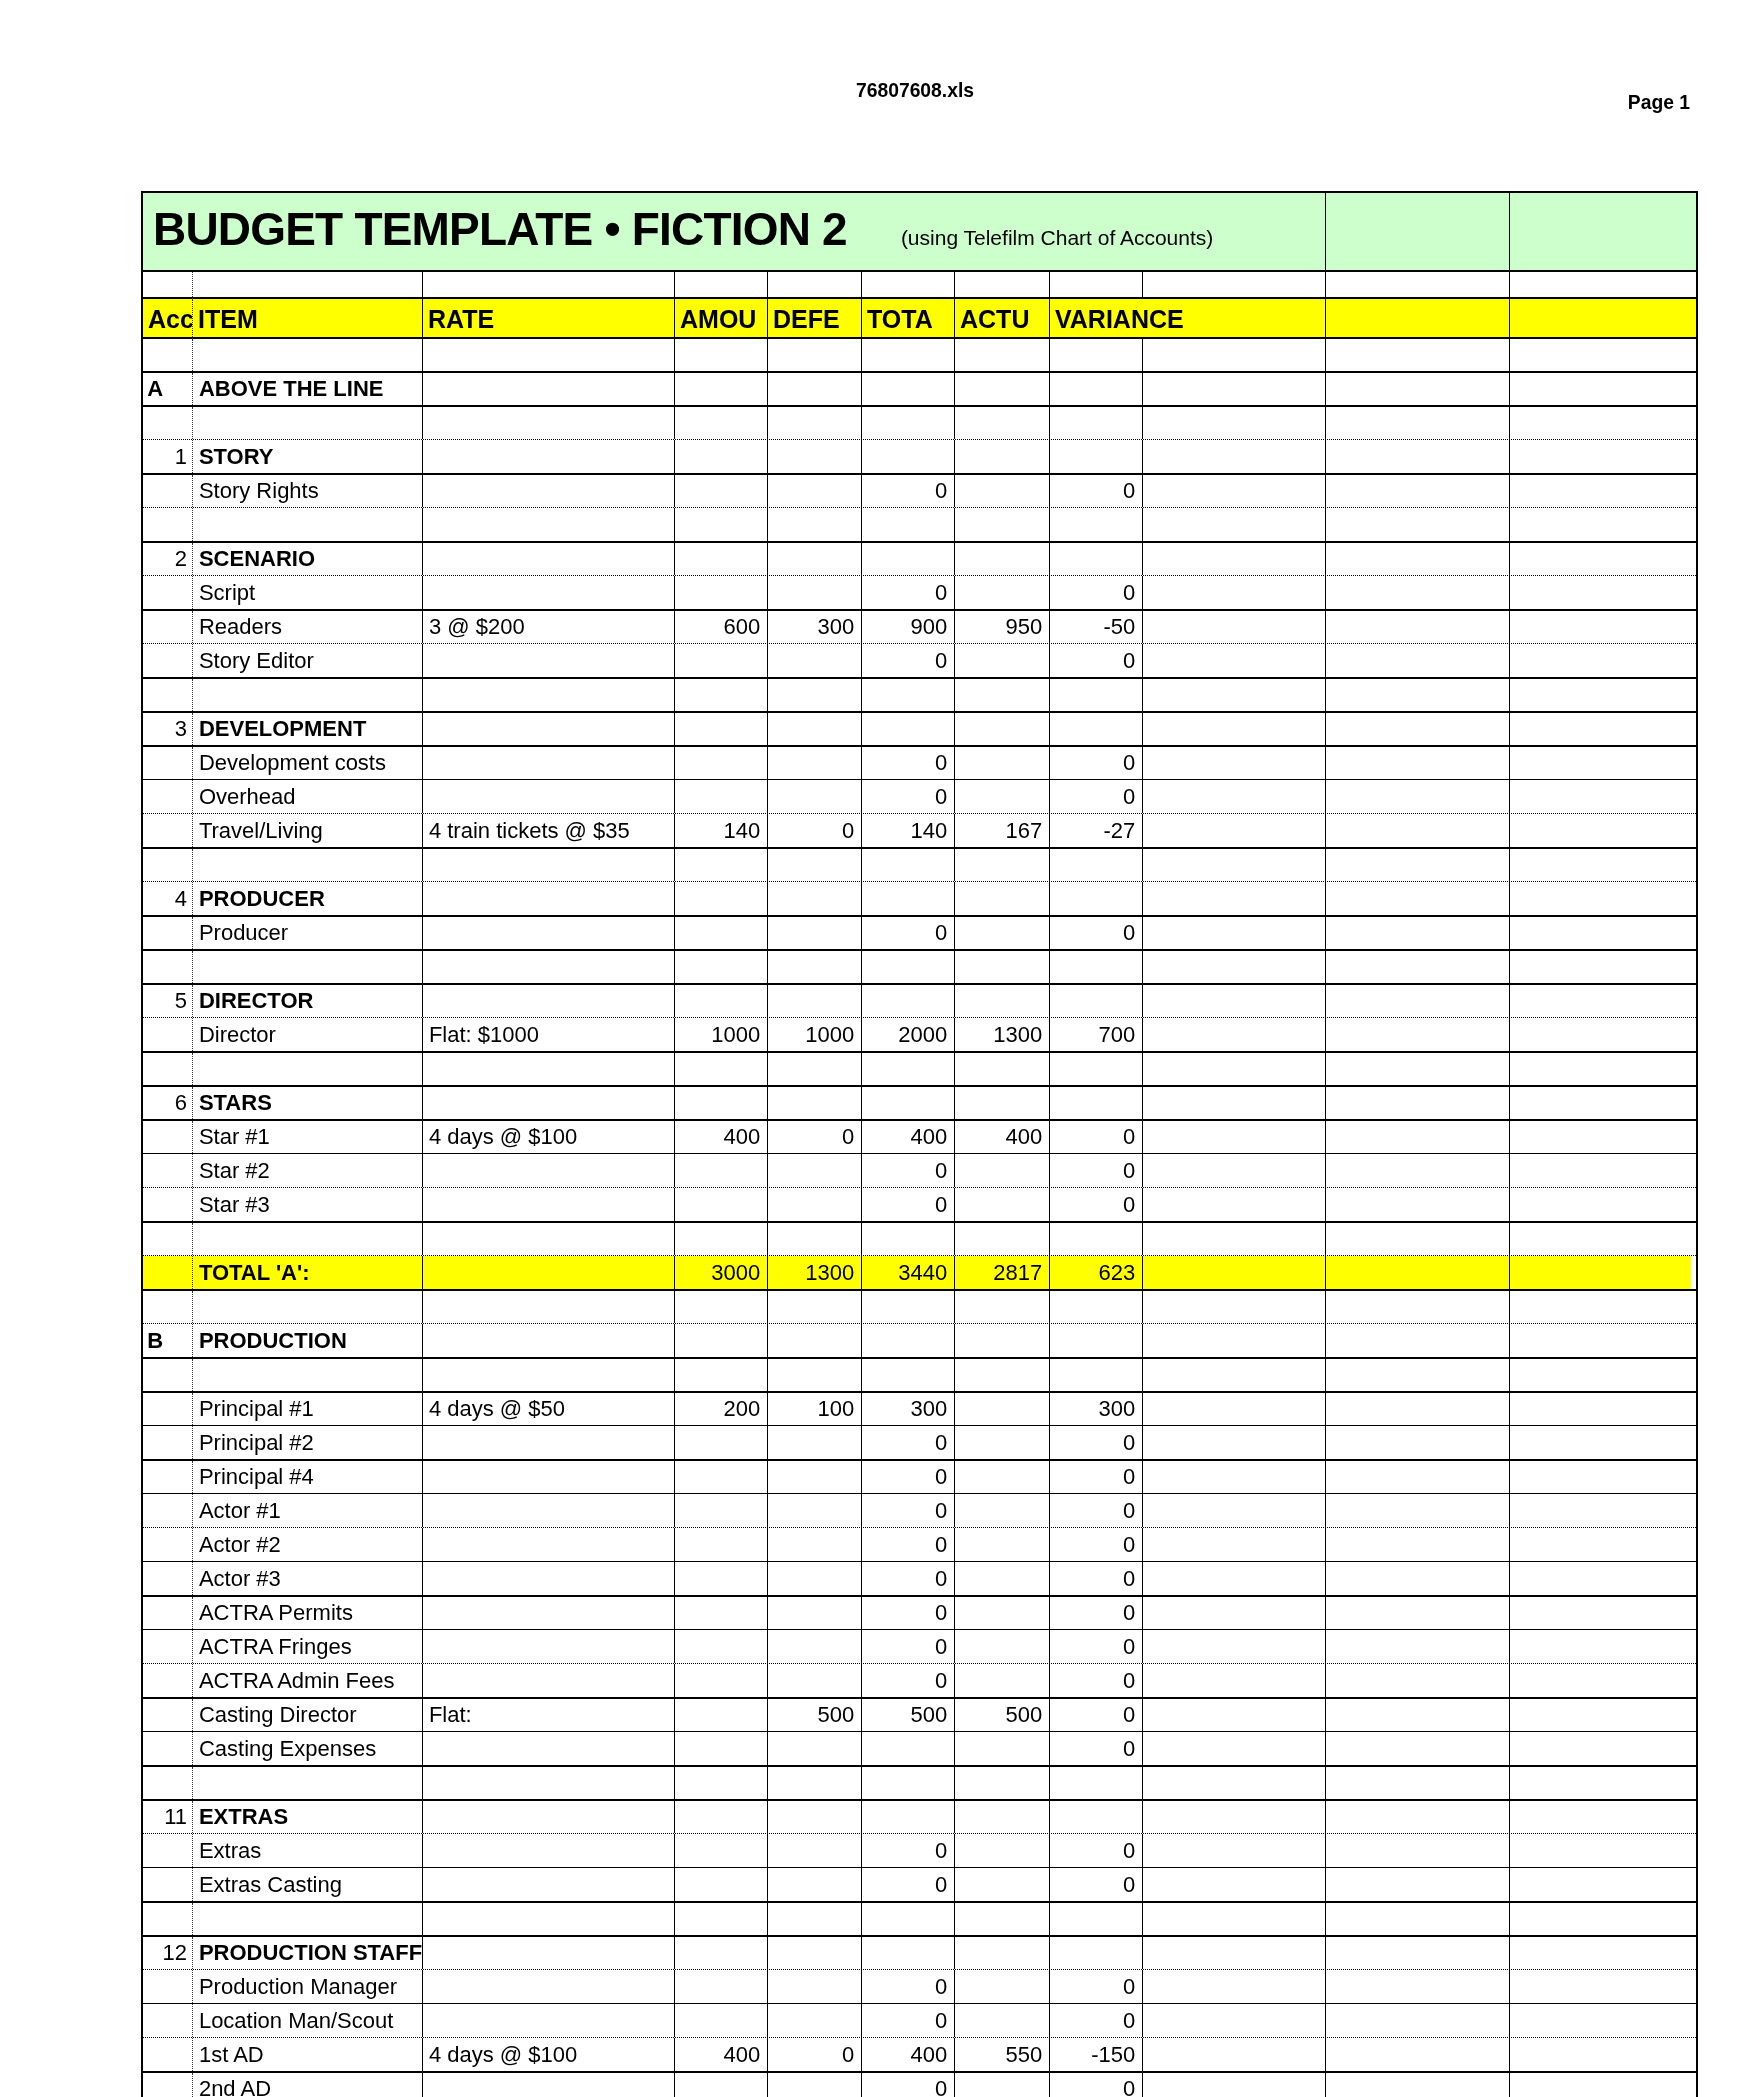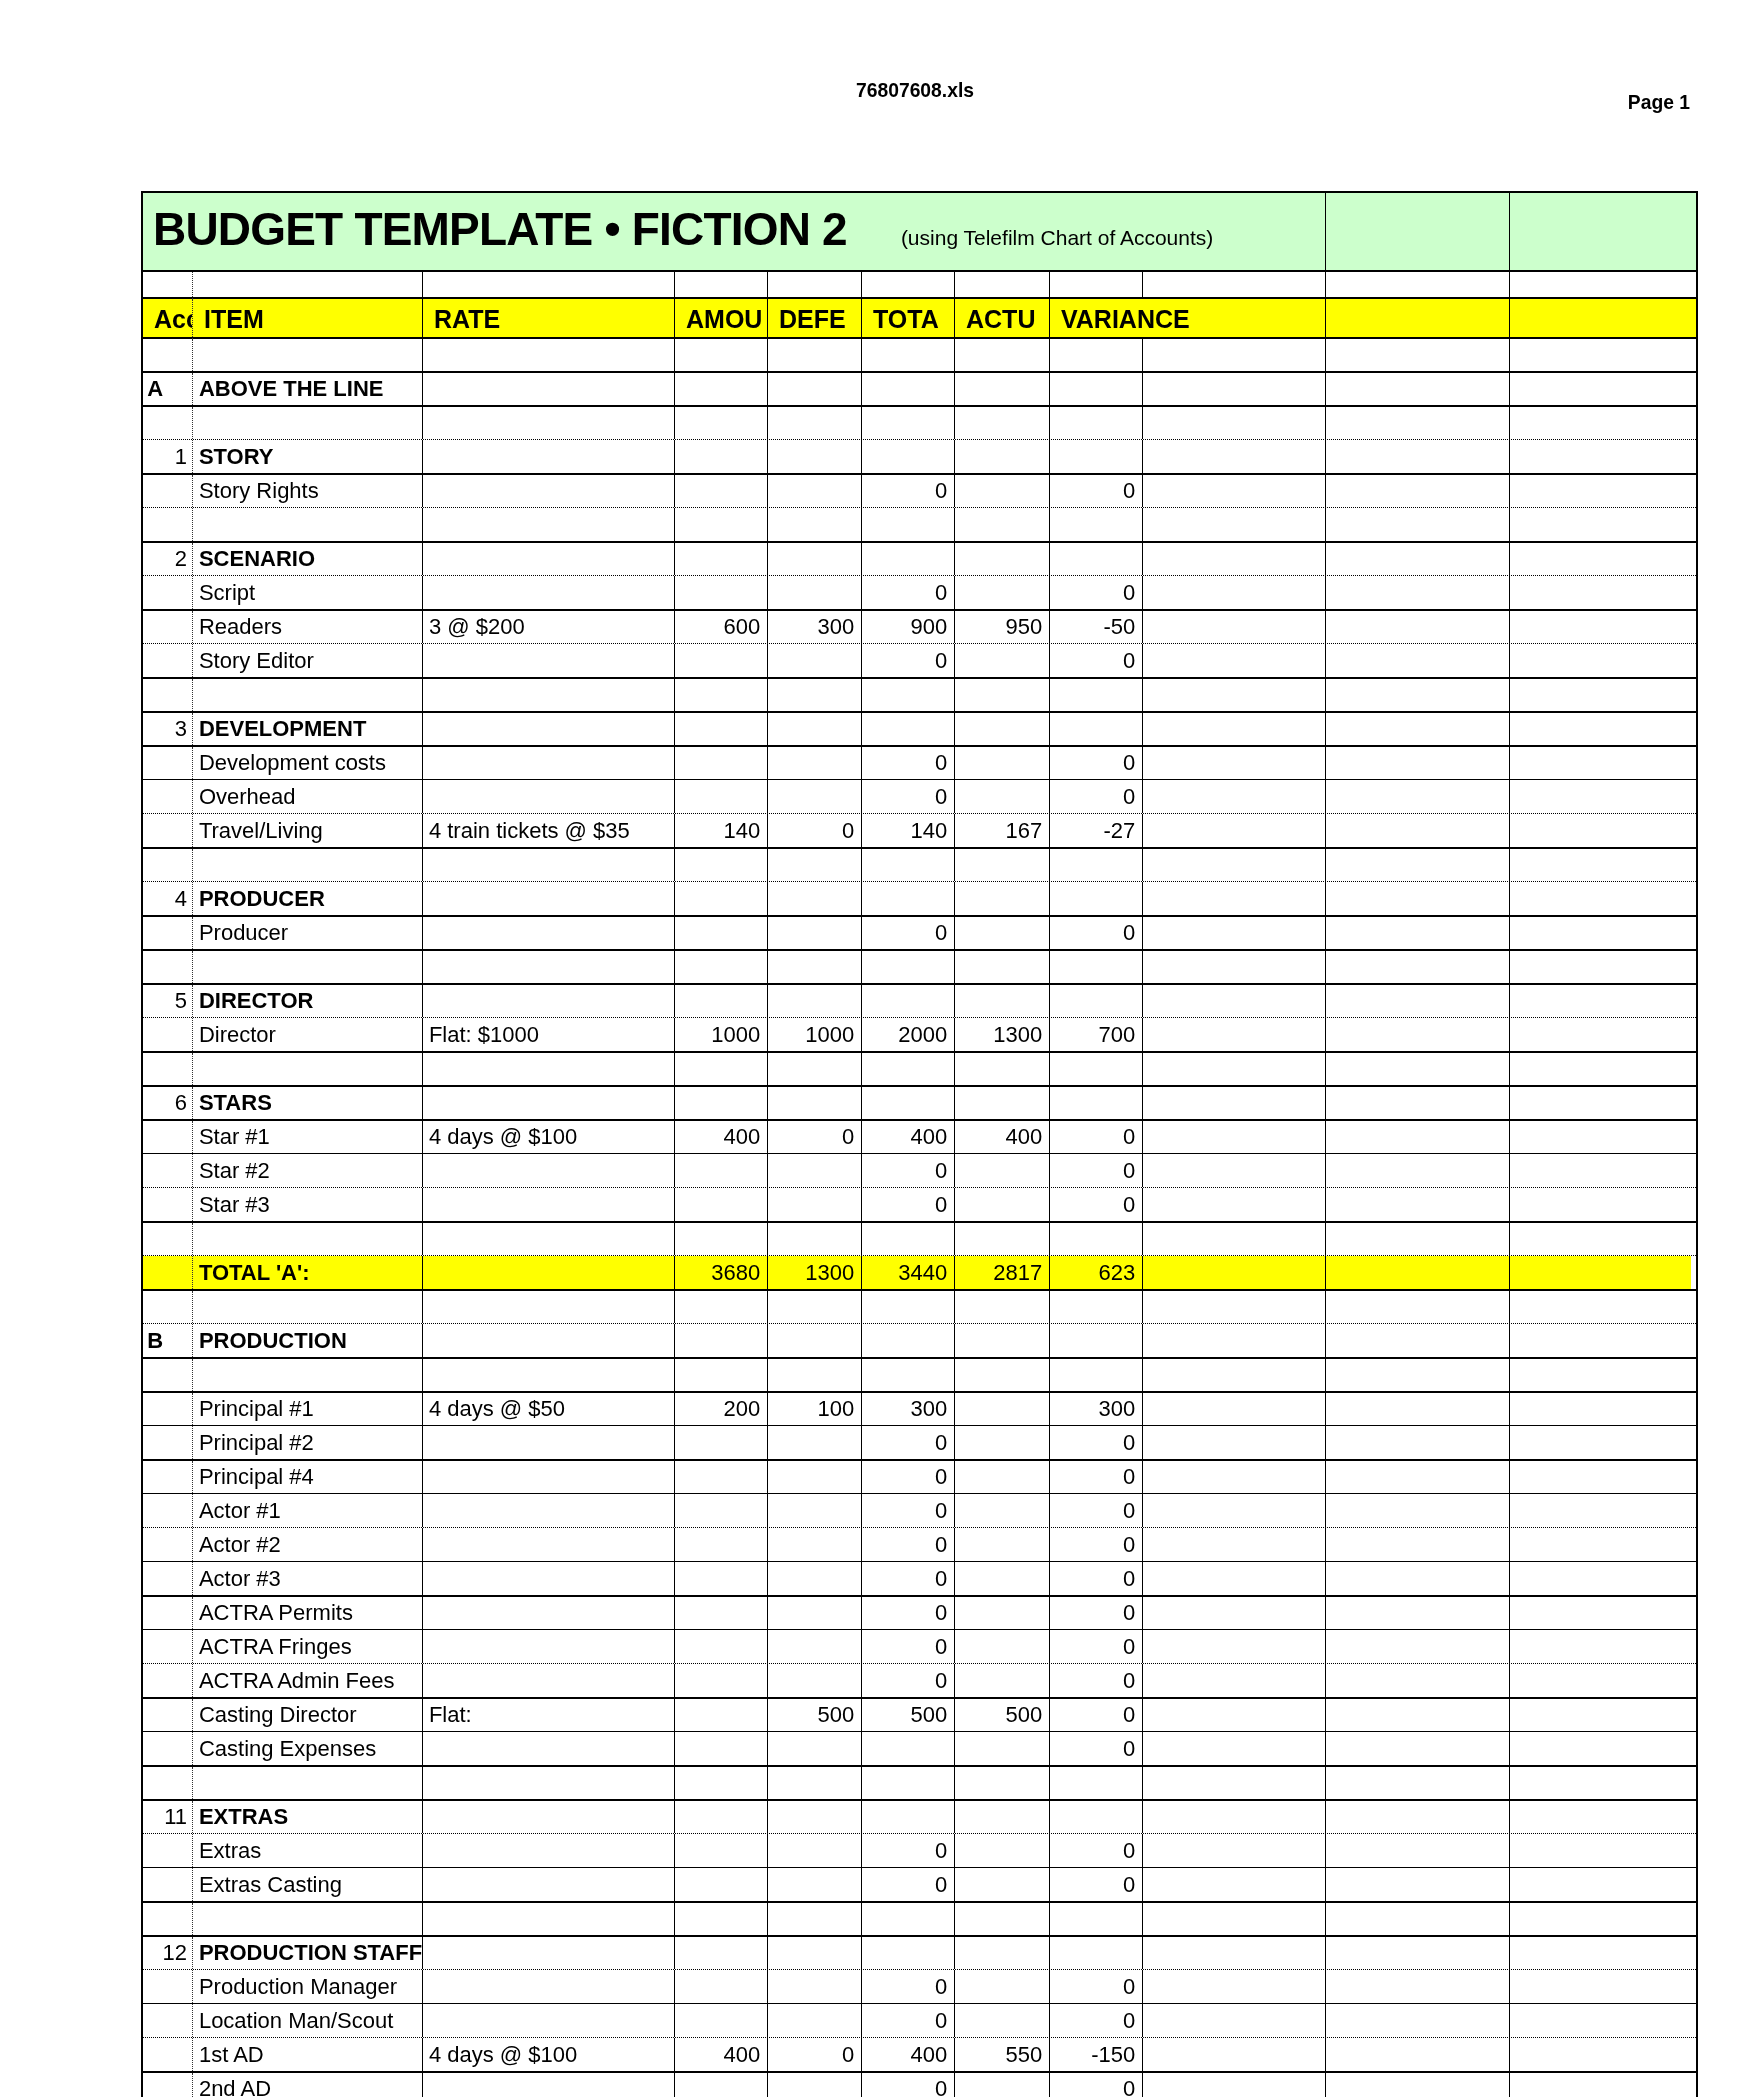--- a/index.html
+++ b/index.html
@@ -45,21 +45,21 @@
   .title-cell .main-title{font-size:46px;font-weight:bold;letter-spacing:-0.8px;}
   .title-cell .sub-title{font-size:21px;margin-left:54px;}
   .title-row .cell{height:77px;}
 
   
   .thin-row{height:27px;border-top:2.5px solid #000;}
   .thin-row .cell{height:27px;}
 
   
   .header-row{height:40px;background:var(--header-bg,#ffff00);border-top:2.5px solid #000;}
-  .header-row .cell{height:40px;font-size:25px;font-weight:bold;padding-left:11px;}
+  .header-row .cell{height:40px;font-size:25px;font-weight:bold;padding-left:5px;}
   .header-row .h-variance{width:276px;} 
 
   
   .data{height:34px;}
   .data .cell{height:100%;}
   .bt-s3{border-top:2.5px solid #000;}
   .bt-s2{border-top:1.7px solid #000;}
   .bt-d{border-top:1.7px dotted #000;}
   .section .c-item,.letter .c-item{font-weight:bold;}
   .section .c-acc{justify-content:flex-end;padding-right:5px;}
@@ -459,21 +459,21 @@
         <div class="cell c-actual num"></div>
         <div class="cell c-variance num"></div>
         <div class="cell c9"></div>
         <div class="cell c10"></div>
         <div class="cell c11"></div>
       </div>
       <div class="row data total bt-d">
         <div class="cell c-acc"></div>
         <div class="cell c-item">TOTAL 'A':</div>
         <div class="cell c-rate"></div>
-        <div class="cell c-amount num">3680</div>
+        <div class="cell c-amount num">3000</div>
         <div class="cell c-defer num">1300</div>
         <div class="cell c-total num">3440</div>
         <div class="cell c-actual num">2817</div>
         <div class="cell c-variance num">623</div>
         <div class="cell c9"></div>
         <div class="cell c10"></div>
         <div class="cell c11"></div>
       </div>
       <div class="row data empty bt-s3">
         <div class="cell c-acc"></div>

